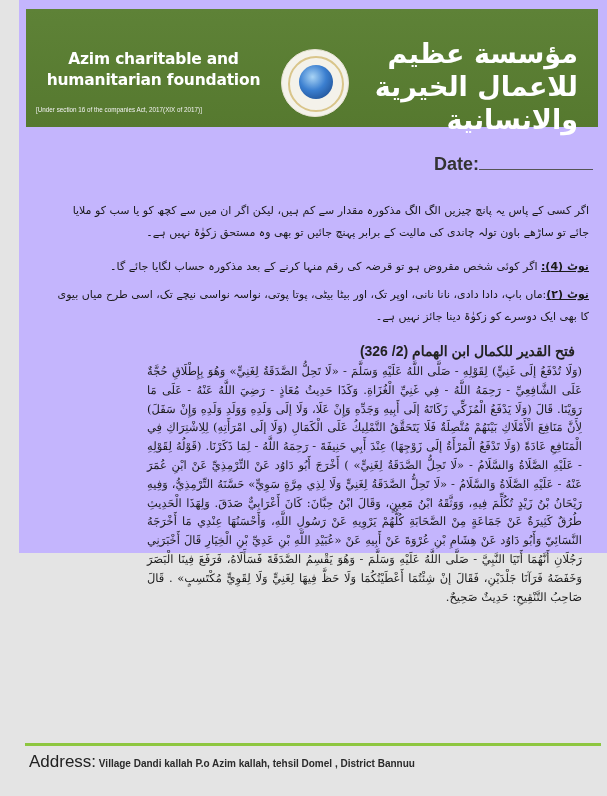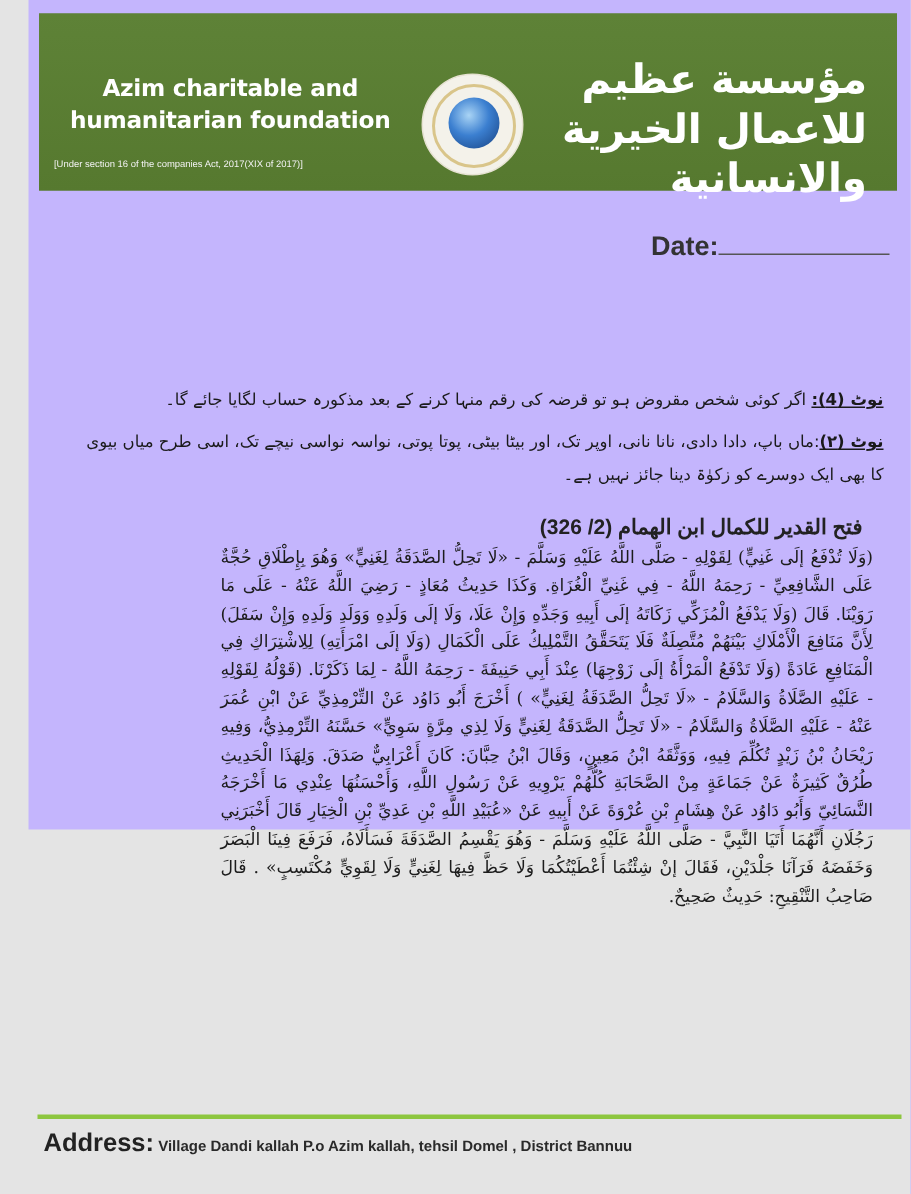--- a/index.html
+++ b/index.html
@@ -68,21 +68,21 @@
       position: absolute; left: 128px; top: 362px; width: 435px; direction: rtl; text-align: justify;
       text-align-last: right;
       font-family: "DejaVu Serif", serif; font-size: 11.5px; line-height: 18.8px; color: #1c1c1c;
     }
     .rule-green {
       position: absolute; left: 6px; top: 743px; width: 576px; height: 3px; background: #8dc63f;
     }
     .address {
       position: absolute; left: 10px; top: 752px; font-family: "Liberation Sans", sans-serif; color: #222;
     }
-    .address .label { font-size: 17px; font-weight: bold; }
+    .address .label { font-size: 17px; }
     .address .value { font-size: 10px; font-weight: bold; color: #2a2a2a; }
   </style>
 </head>
 <body>
 
 <div class="page">
 
   <div class="banner">
     <div class="en-title">Azim charitable and humanitarian foundation</div>
     <div class="en-sub">[Under section 16 of the companies Act, 2017(XIX of 2017)]</div>
@@ -90,20 +90,21 @@
       <div class="ring"></div>
       <div class="globe"></div>
     </div>
     <div class="ar-title">مؤسسة عظيم للاعمال الخيرية والانسانية</div>
   </div>
 
   <div class="date">
     <span>Date:</span><span class="line" style="width:114px"></span>
   </div>
 
+  <div class="urdu p1">اگر کسی کے پاس یہ پانچ چیزیں الگ الگ مذکورہ مقدار سے کم ہیں، لیکن اگر ان میں سے کچھ کو یا سب کو ملایا جائے تو ساڑھے باون تولہ چاندی کی مالیت کے برابر پہنچ جائیں تو بھی وہ مستحق زکوٰۃ نہیں ہے۔</div>
 
   <div class="urdu note1">
     <span class="note-label">نوٹ (4):</span><span> اگر کوئی شخص مقروض ہو تو قرضہ کی رقم منہا کرنے کے بعد مذکورہ حساب لگایا جائے گا۔</span>
   </div>
 
   <div class="urdu note2">
     <span class="note-label">نوٹ (۲)</span><span>:ماں باپ، دادا دادی، نانا نانی، اوپر تک، اور بیٹا بیٹی، پوتا پوتی، نواسہ نواسی نیچے تک، اسی طرح میاں بیوی کا بھی ایک دوسرے کو زکوٰۃ دینا جائز نہیں ہے۔</span>
   </div>
 
   <div class="arabic-heading">فتح القدير للكمال ابن الهمام (2/ 326)</div>

